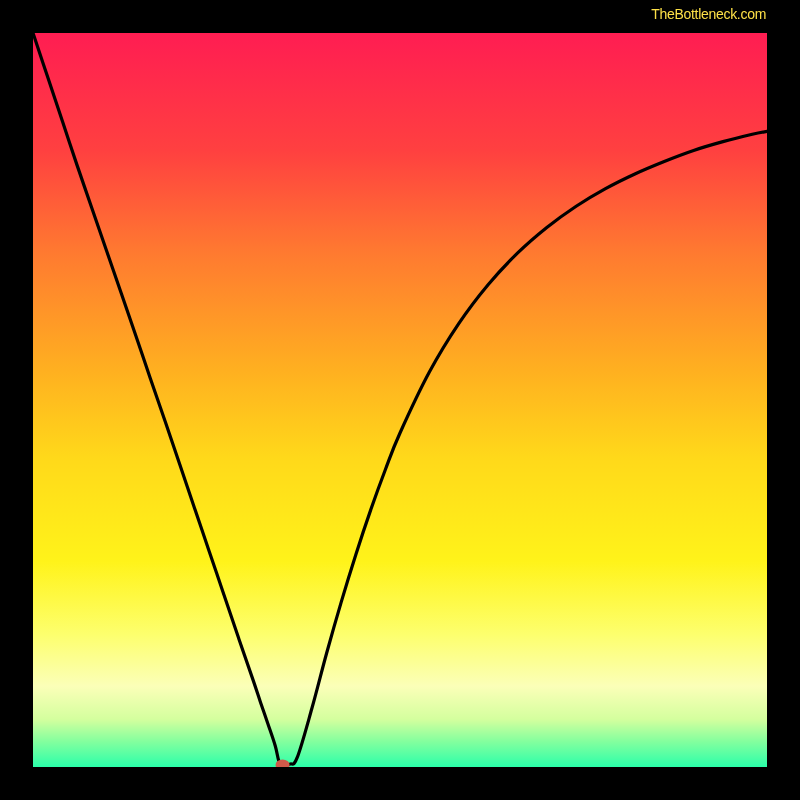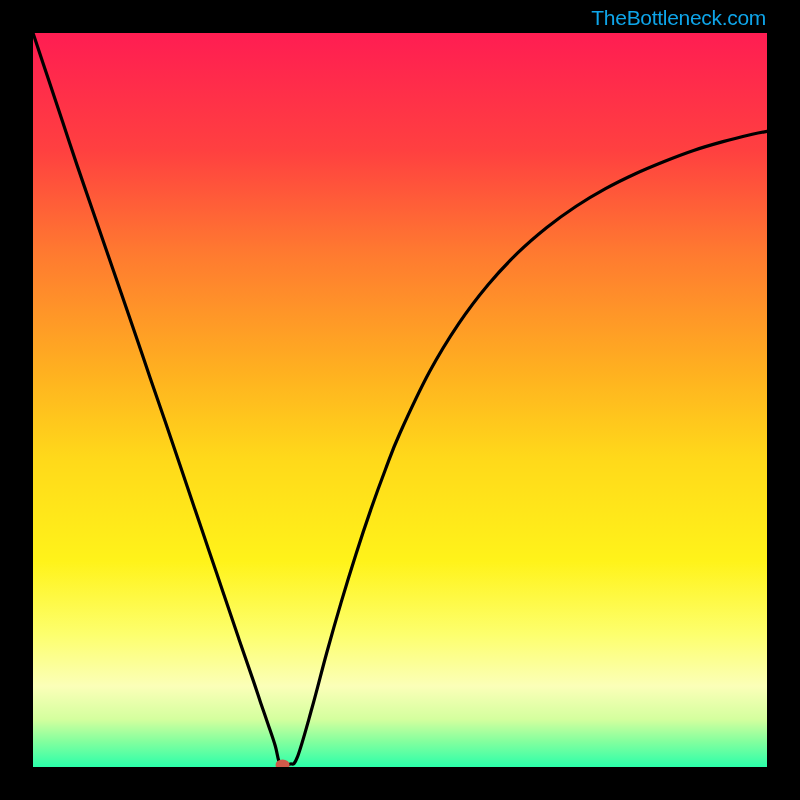--- a/index.html
+++ b/index.html
@@ -35,23 +35,23 @@
     position: absolute;
     left: 0;
     top: 0;
     width: 734px;
     height: 734px;
   }
   #watermark {
     position: absolute;
     top: 6px;
     right: 34px;
-    color: #0ea5e9;
+    color: #fde047;
     font-family: Arial, Helvetica, sans-serif;
-    font-size: 21px;
+    font-size: 14px;
     font-weight: 500;
     letter-spacing: -0.3px;
   }
 </style>
 </head>
 <body>
 <div id="container">
   <div id="plot-area">
     <svg id="gradient" viewBox="0 0 734 734" preserveAspectRatio="none">
         <defs>

